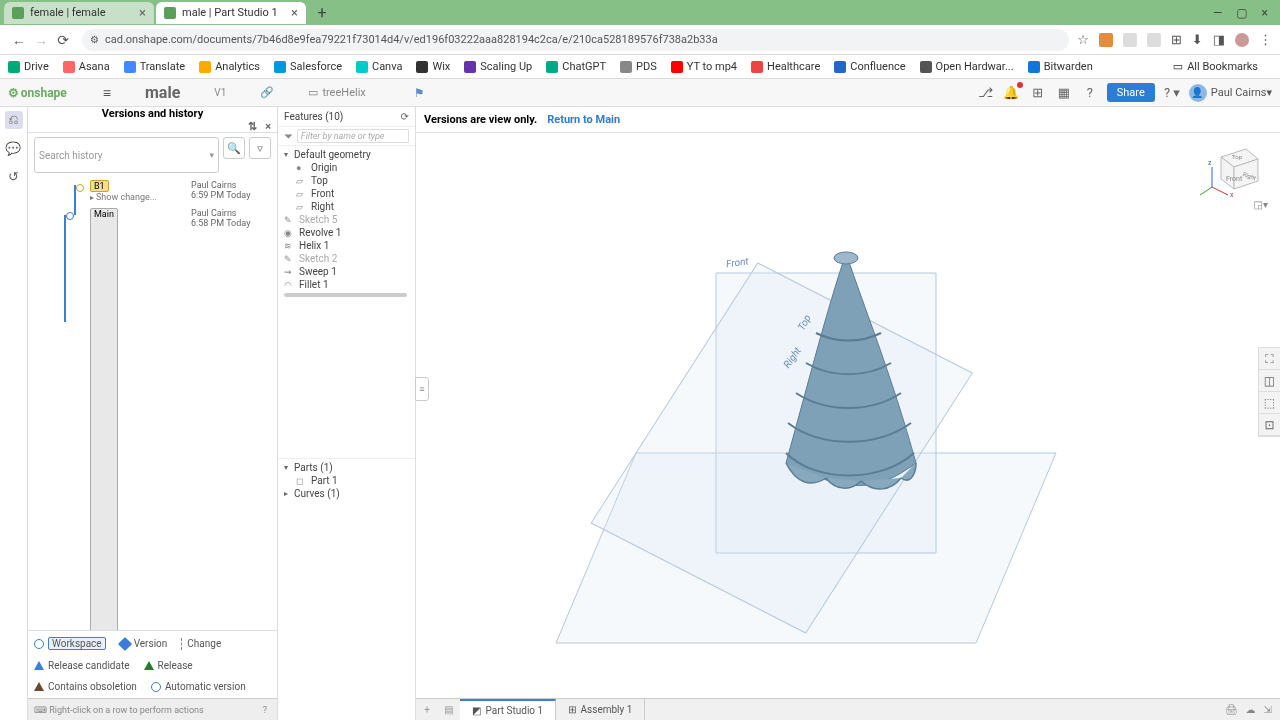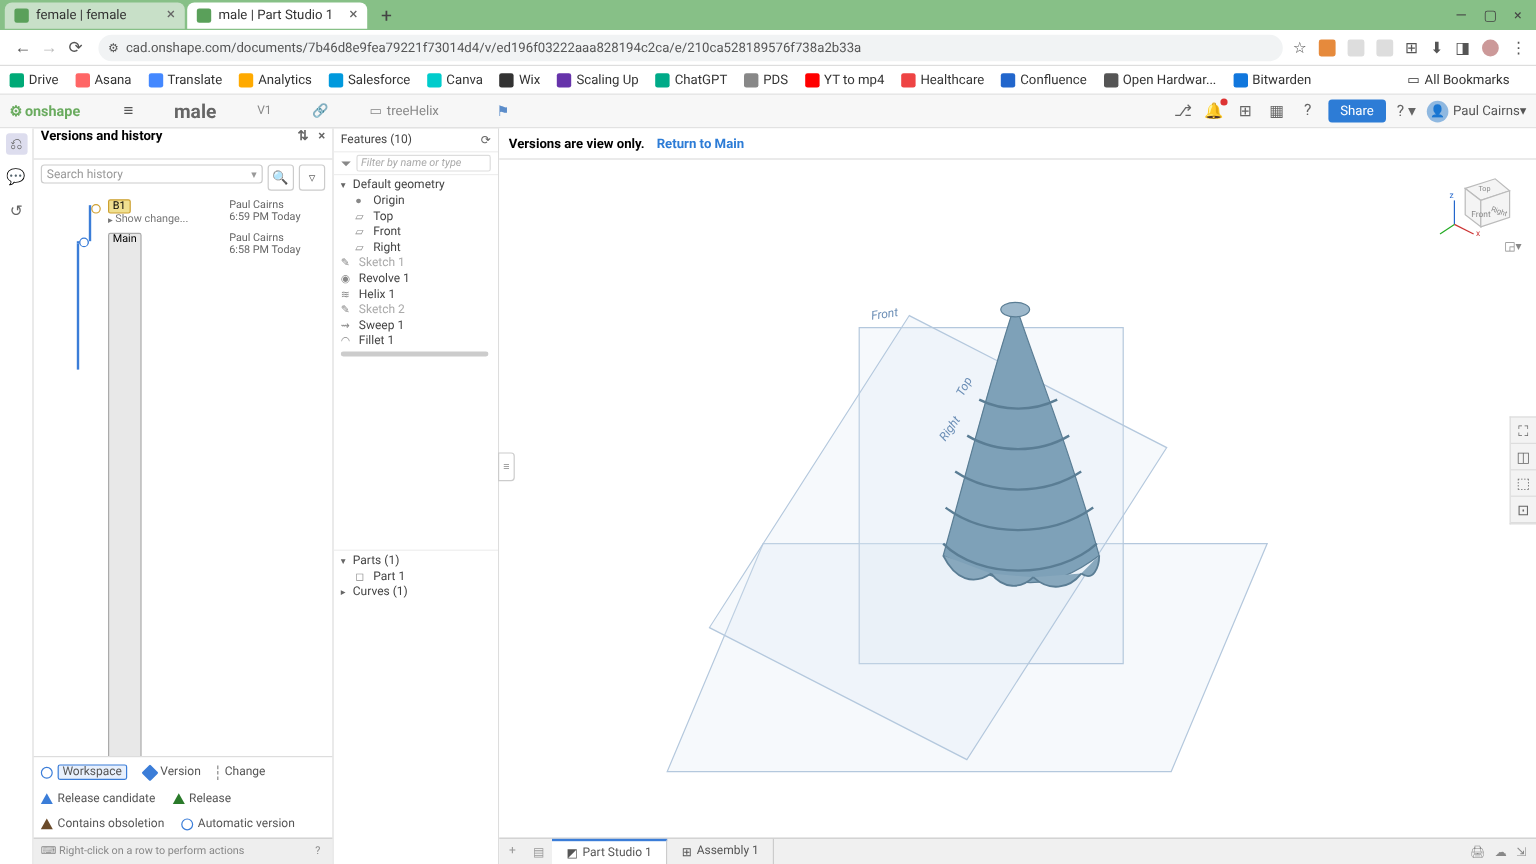--- a/index.html
+++ b/index.html
@@ -46,24 +46,24 @@
 
 .main { display: flex; height: 613px; position: relative; }
 
 
 .left-rail { width: 28px; background: #fff; border-right: 1px solid #ddd; display: flex; flex-direction: column; align-items: center; padding-top: 4px; gap: 10px; }
 .rail-ico { width: 18px; height: 18px; display: flex; align-items: center; justify-content: center; color: #666; font-size: 13px; }
 .rail-ico.active { background: #dde; border-radius: 3px; }
 
 
 .versions { width: 250px; border-right: 1px solid #ddd; display: flex; flex-direction: column; }
-.panel-hdr { height: 26px; display: flex; align-items: flex-start; padding: 0 6px; font-size: 11px; font-weight: bold; border-bottom: 1px solid #ddd; }
+.panel-hdr { height: 26px; display: flex; align-items: center; padding: 0 6px; font-size: 11px; font-weight: bold; border-bottom: 1px solid #ddd; flex-direction: column; }
 .panel-hdr .hdr-actions { margin-left: auto; display: flex; gap: 8px; color: #666; }
 .search-row { display: flex; padding: 4px 6px; gap: 4px; }
-.search-box { flex: 1; height: 16px; border: 1px solid #ccc; border-radius: 3px; font-size: 10px; padding: 0 4px; color: #999; display: flex; align-items: center; }
+.search-box { flex: 1; height: 36px; border: 1px solid #ccc; border-radius: 3px; font-size: 10px; padding: 0 4px; color: #999; display: flex; align-items: center; }
 .search-box .dd { margin-left: auto; font-size: 9px; }
 .sq-btn { width: 22px; height: 22px; border: 1px solid #ccc; border-radius: 3px; display: flex; align-items: center; justify-content: center; font-size: 11px; color: #666; }
 .ver-table-hdr { display: flex; padding: 2px 6px 2px 62px; font-size: 10px; font-weight: bold; color: #333; border-bottom: 1px solid #eee; }
 .ver-table-hdr .col1 { width: 78px; }
 .ver-list { flex: 1; overflow: hidden; }
 .ver-row { display: flex; padding: 3px 6px; font-size: 10px; position: relative; }
 .ver-graph { width: 56px; position: relative; flex-shrink: 0; }
 .ver-node { position: absolute; width: 8px; height: 8px; border-radius: 50%; top: 4px; }
 .ver-node.circle { border: 1.5px solid #3b7dd8; background: #fff; }
 .ver-line { position: absolute; width: 1.5px; background: #3b7dd8; }
@@ -383,21 +383,21 @@
       <div class="feat-item indent">
           <span class="fico">▱</span>
           <span>Front</span>
         </div>
       <div class="feat-item indent">
           <span class="fico">▱</span>
           <span>Right</span>
         </div>
       <div class="feat-item muted">
           <span class="fico">✎</span>
-          <span>Sketch 1</span>
+          <span>Sketch 5</span>
         </div>
       <div class="feat-item">
           <span class="fico">◉</span>
           <span>Revolve 1</span>
         </div>
       <div class="feat-item">
           <span class="fico">≋</span>
           <span>Helix 1</span>
         </div>
       <div class="feat-item muted">

